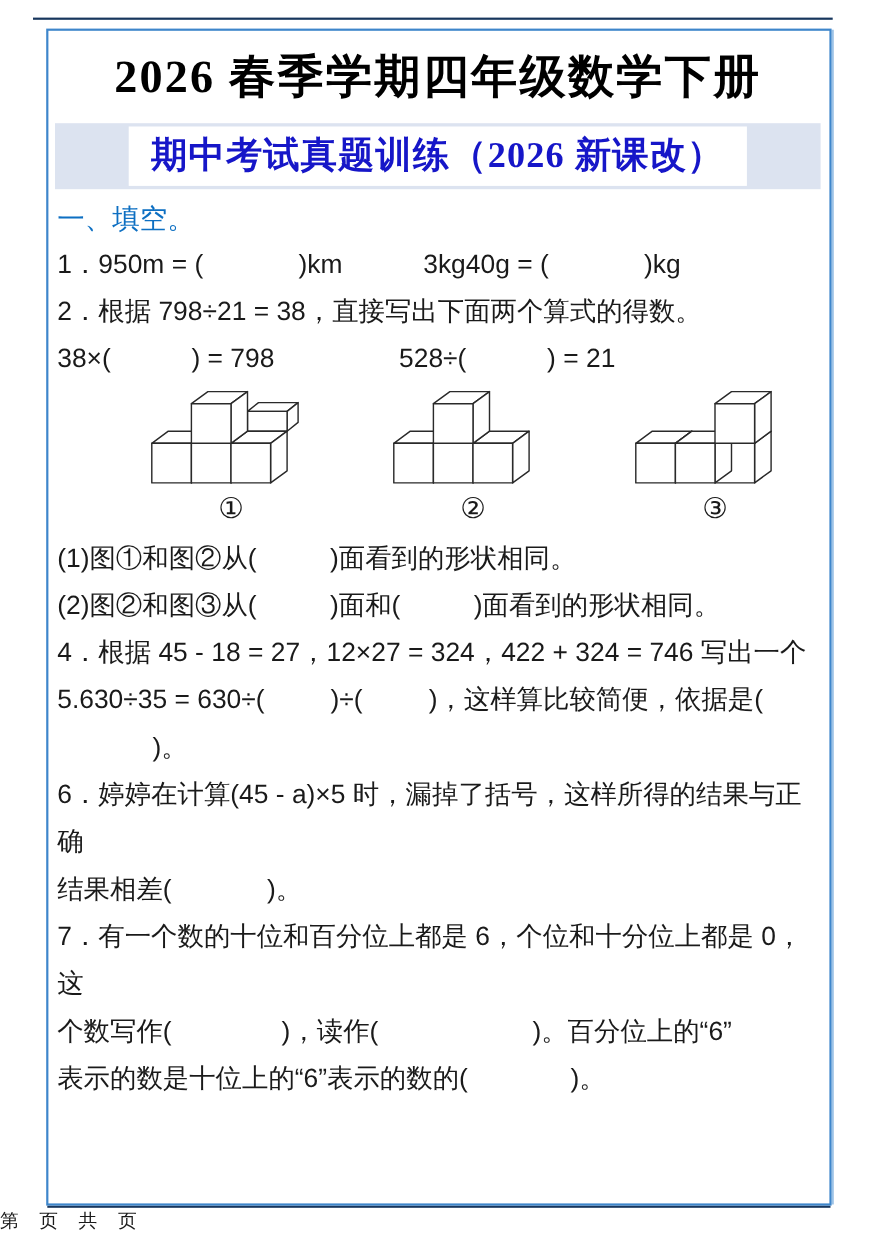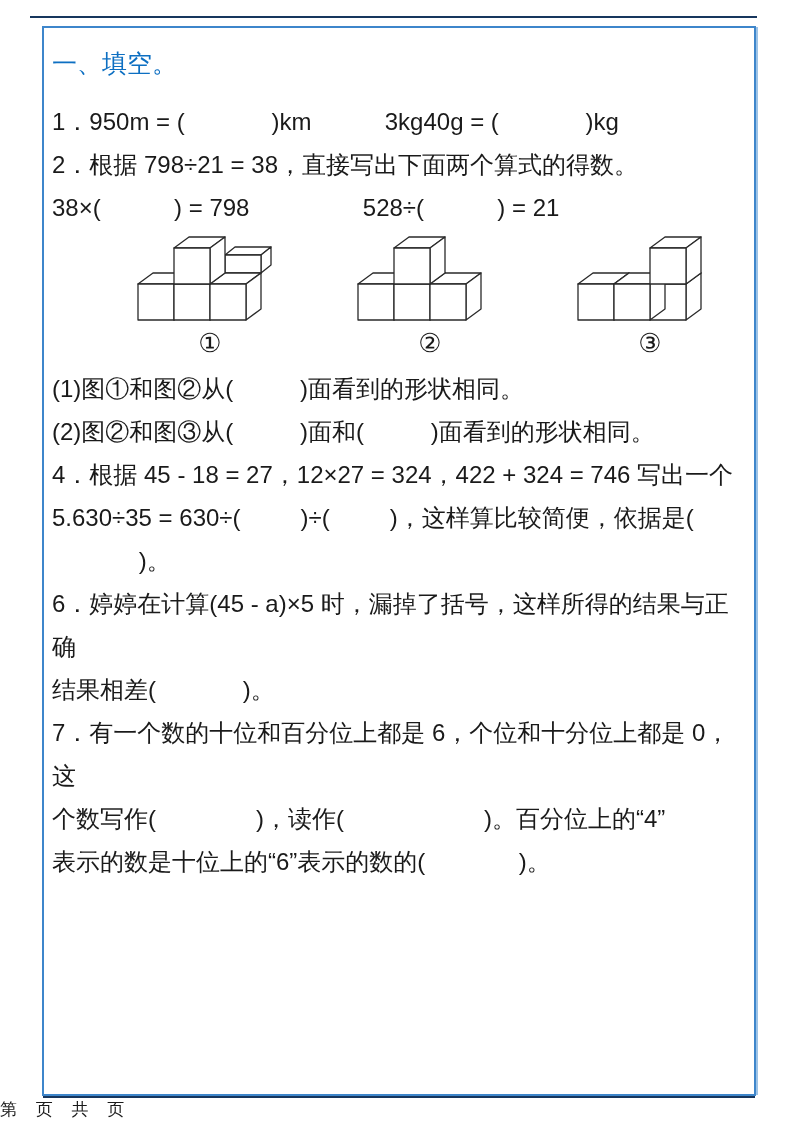--- a/index.html
+++ b/index.html
@@ -56,21 +56,21 @@
     font-weight:normal;
     color:#0d6fc2;
     line-height:30px;
   }
   .line {
     font-size:24px;
     line-height:43px;
     white-space:pre-wrap;
     margin-left:2px;
   }
-  .lines-a { margin-top:22px; }
+  .lines-a { margin-top:5px; }
   .figures-row {
     width:600px;
     margin:6px 0 0 80px;
     display:flex;
     justify-content:space-between;
   }
   .figure-cell { width:160px; display:flex; flex-direction:column; align-items:center; }
   .figure-cell svg { display:block; }
   .figure-label {
     font-size:26px;
@@ -89,21 +89,25 @@
     color:#1a1a1a;
   }
 </style>
 </head>
 <body>
 
 <div class="topline"></div>
 
 <div class="frame">
 
+  <div class="title">2026 春季学期四年级数学下册</div>
 
+  <div class="subtitle-band">
+    <div class="subtitle-box">期中考试真题训练（2026 新课改）</div>
+  </div>
 
   <div class="section-heading">一、填空。</div>
 
   <div class="lines-a">
     <div class="line">1．950m = (             )km           3kg40g = (             )kg</div>
     <div class="line">2．根据 798÷21 = 38，直接写出下面两个算式的得数。</div>
     <div class="line">38×(           ) = 798                 528÷(           ) = 21</div>
   </div>
 
   <div class="figures-row" id="figures-row">
@@ -165,20 +169,20 @@
 
   <div class="lines-b">
     <div class="line">(1)图①和图②从(          )面看到的形状相同。</div>
     <div class="line">(2)图②和图③从(          )面和(          )面看到的形状相同。</div>
     <div class="line">4．根据 45 - 18 = 27，12×27 = 324，422 + 324 = 746 写出一个</div>
     <div class="line">5.630÷35 = 630÷(         )÷(         )，这样算比较简便，依据是(</div>
     <div class="line">             )。</div>
     <div class="line">6．婷婷在计算(45 - a)×5 时，漏掉了括号，这样所得的结果与正确</div>
     <div class="line">结果相差(             )。</div>
     <div class="line">7．有一个数的十位和百分位上都是 6，个位和十分位上都是 0，这</div>
-    <div class="line">个数写作(               )，读作(                     )。百分位上的“4”</div>
+    <div class="line">个数写作(               )，读作(                     )。百分位上的“6”</div>
     <div class="line">表示的数是十位上的“6”表示的数的(              )。</div>
 
   </div>
 
 </div>
 
 <div class="footer">第 页 共 页</div>
 
 </body></html>

